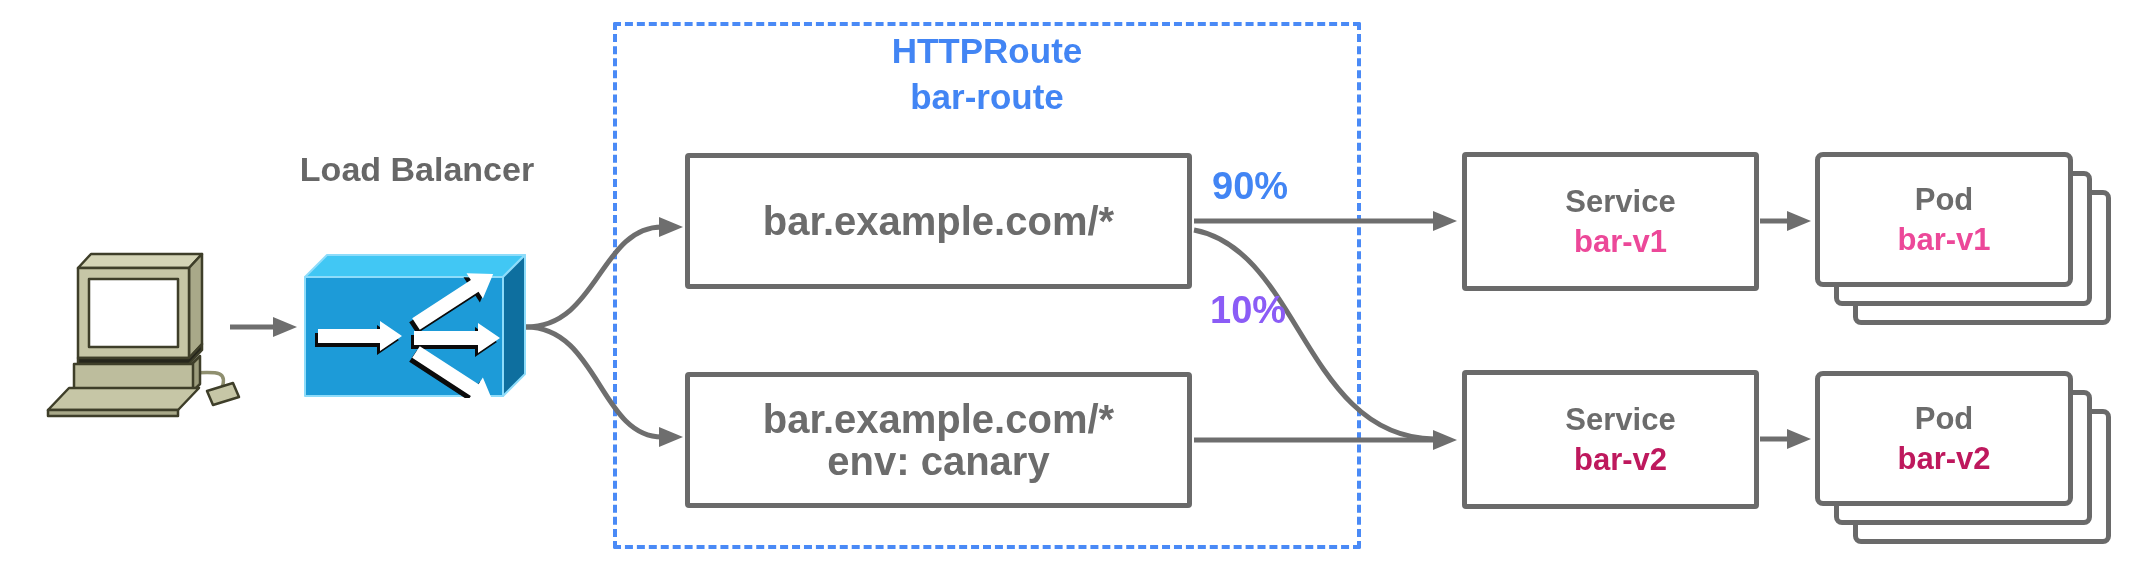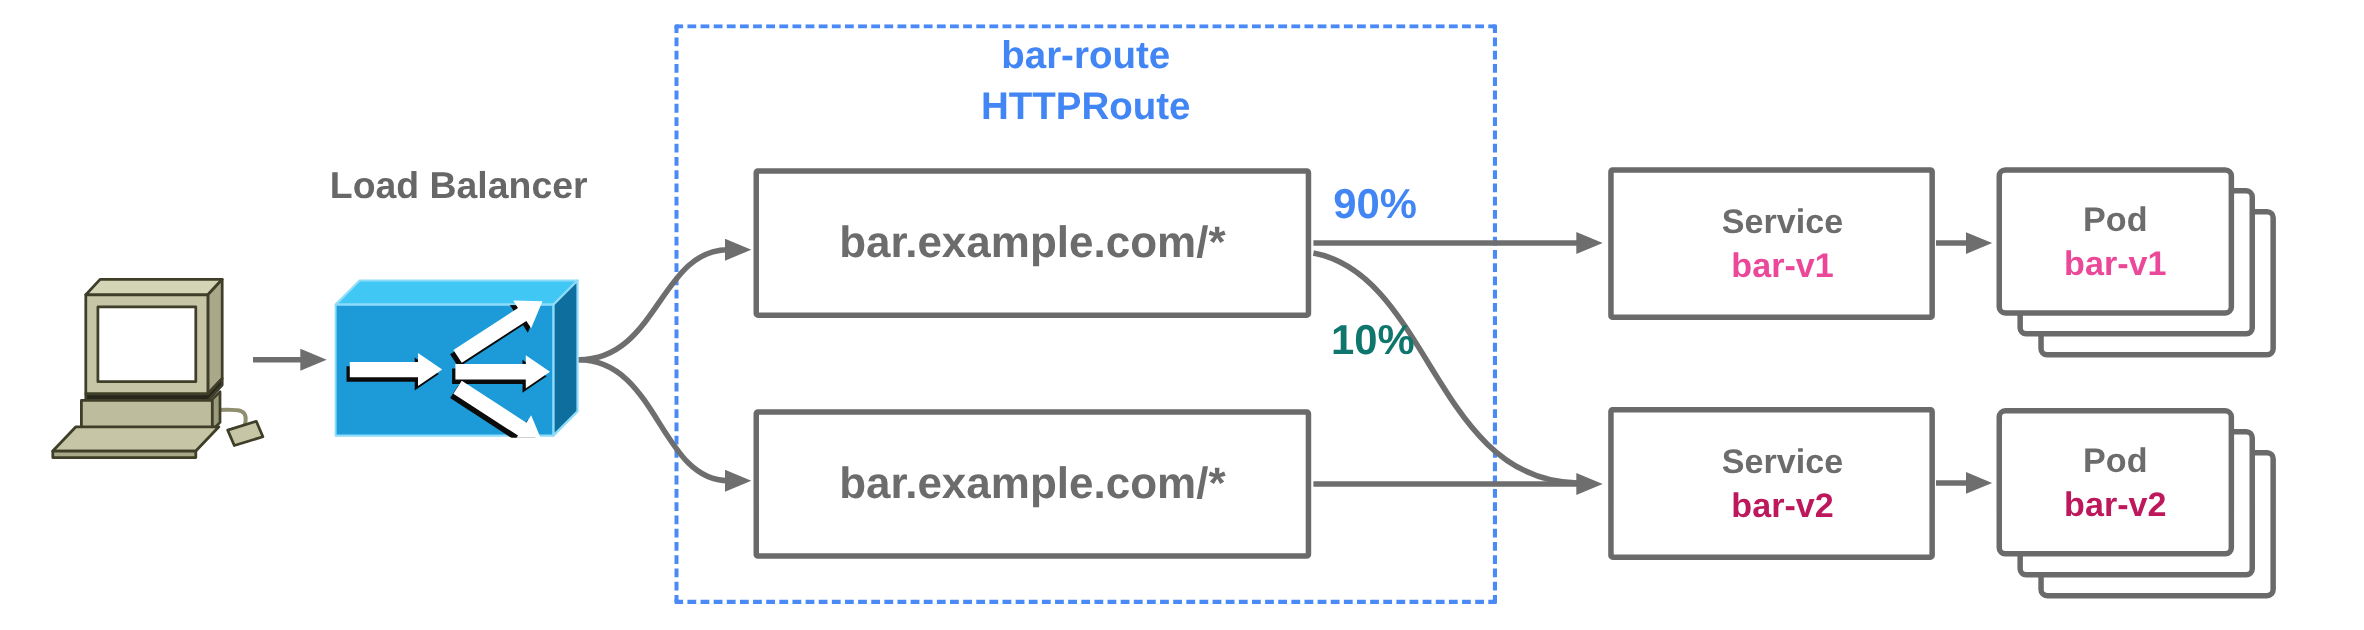--- a/index.html
+++ b/index.html
@@ -35,37 +35,37 @@
   .service-v1{top:152px;}
   .service-v2{top:370px;}
   .kind{color:#6c6c6c;}
   .name-blue{color:#ec4899;}
   .name-green{color:#be185d;}
   
   .podstack{position:absolute;width:258px;height:135px;z-index:2;}
   .podstack-v1{left:1815px;top:152px;}
   .podstack-v2{left:1815px;top:371px;}
   .podcard{
-    position:absolute;width:216px;height:135px;background:#ffffff;
+    position:absolute;width:258px;height:135px;background:#ffffff;
     border:5px solid #6a6a6a;border-radius:8px;box-sizing:border-box;
     display:flex;flex-direction:column;align-items:center;justify-content:center;
     text-align:center;font-size:31px;line-height:40px;
   }
   .podcard span{display:block;}
   .back2{left:38px;top:38px;}
   .back1{left:19px;top:19px;}
   .front{left:0;top:0;}
   
   .lb-label{
     position:absolute;left:267px;top:150px;width:300px;text-align:center;
     color:#676767;font-size:34px;z-index:3;
   }
   .weight{position:absolute;font-size:38px;z-index:3;}
   .weight-90{left:1212px;top:155px;color:#4285f4;margin-top:10px;}
-  .weight-10{left:1210px;top:289px;color:#0f766e;}
+  .weight-10{left:1210px;top:289px;color:#8b5cf6;}
 </style>
 </head>
 <body>
 
 <div class="canvas">
 
   <svg class="connectors" width="2149" height="573" viewBox="0 0 2149 573">
     <defs>
       <marker id="arrow" markerUnits="userSpaceOnUse" markerWidth="26" markerHeight="22" refX="3" refY="10" orient="auto">
         <polygon points="0,0 24,10 0,20" fill="#6e6e6e"></polygon>
@@ -118,29 +118,30 @@
       <polygon points="0,-7 64,-7 64,-15 86,0 64,15 64,7 0,7" transform="translate(110,86)"></polygon>
       <polygon points="0,-7 70,-7 70,-15 92,0 70,15 70,7 0,7" transform="translate(112,72) rotate(-33)"></polygon>
       <polygon points="0,-7 70,-7 70,-15 92,0 70,15 70,7 0,7" transform="translate(112,100) rotate(33)"></polygon>
     </g>
   </svg>
 
   <div class="lb-label">Load Balancer</div>
 
   <div class="dashedbox"></div>
   <div class="httptitle">
+    <span>HTTPRoute</span>
     <span>bar-route</span>
-    <span>HTTPRoute</span>
   </div>
 
   <div class="node route-box route-primary">
     <span>bar.example.com/*</span>
   </div>
   <div class="node route-box route-canary">
     <span>bar.example.com/*</span>
+    <span>env: canary</span>
   </div>
 
   <div class="weight weight-90">90%</div>
   <div class="weight weight-10">10%</div>
 
   <div class="node service-box service-v1">
     <span class="kind">Service</span>
     <span class="name-blue">bar-v1</span>
   </div>
   <div class="node service-box service-v2">

